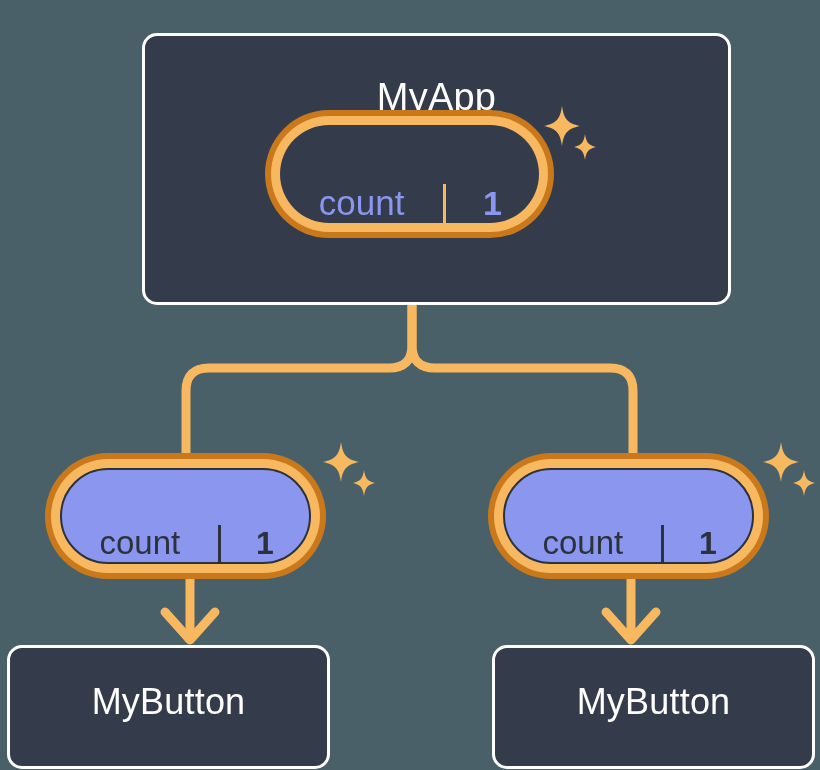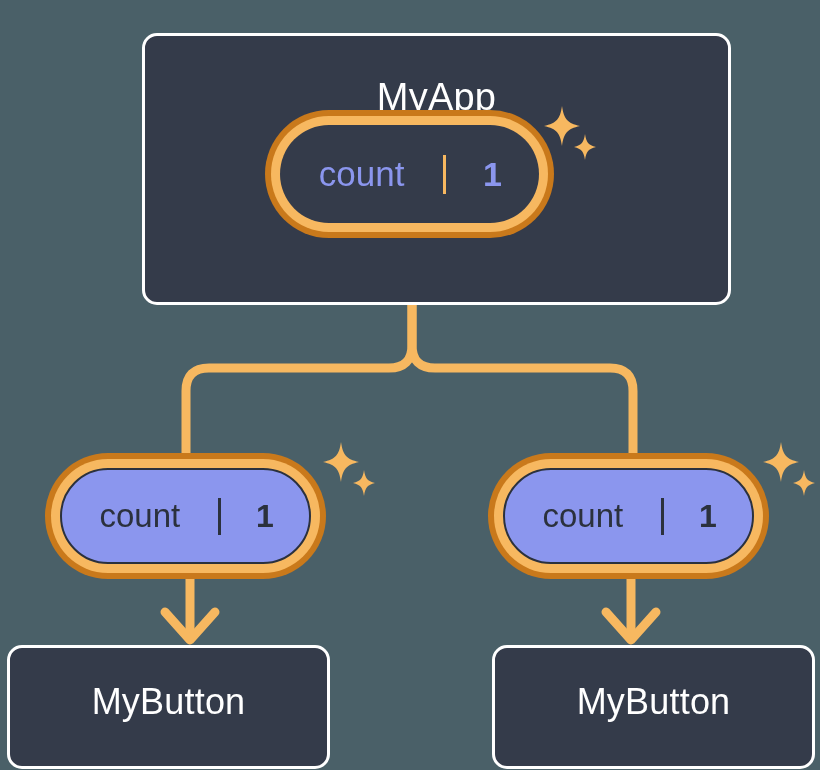--- a/index.html
+++ b/index.html
@@ -85,21 +85,21 @@
     border-radius: 999px;
     background: #f7b860;           
     padding: 9px;
     display: flex;
     box-sizing: border-box;
   }
   .pill-inner {
     flex: 1 1 auto;
     border-radius: 999px;
     display: flex;
-    align-items: center;
+    align-items: flex-end;
     box-sizing: border-box;
     overflow: hidden;
   }
   .pill-cell {
     display: flex;
     align-items: center;
     justify-content: center;
     box-sizing: border-box;
     white-space: nowrap;
   }

